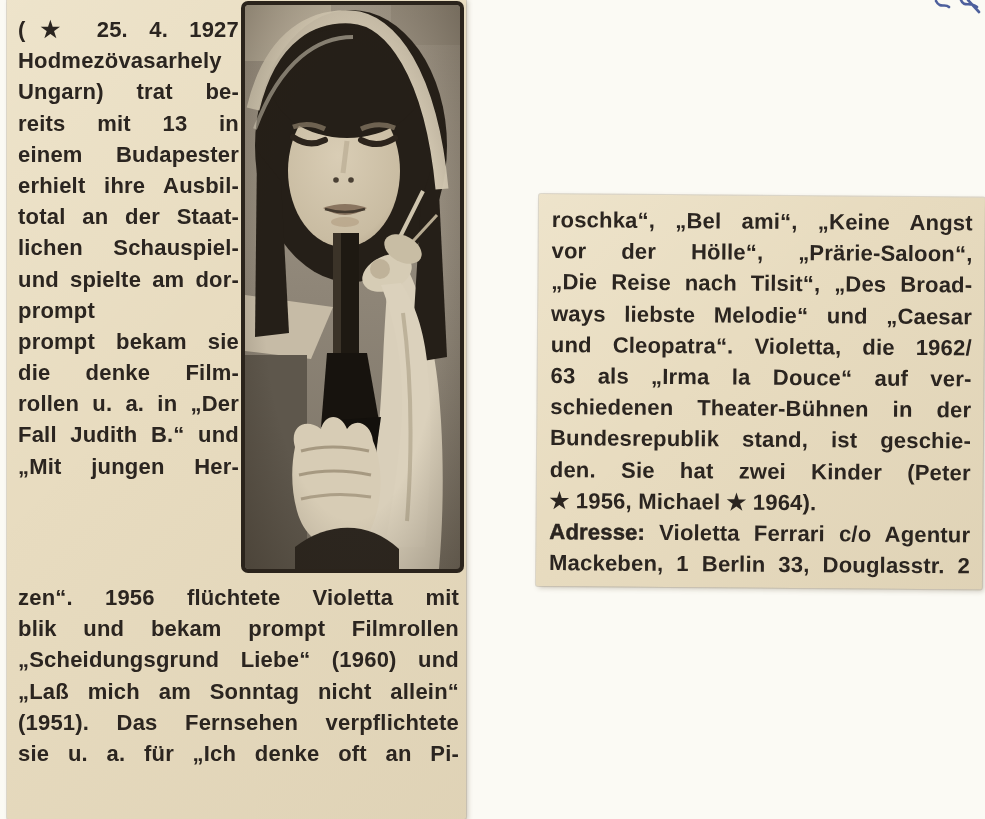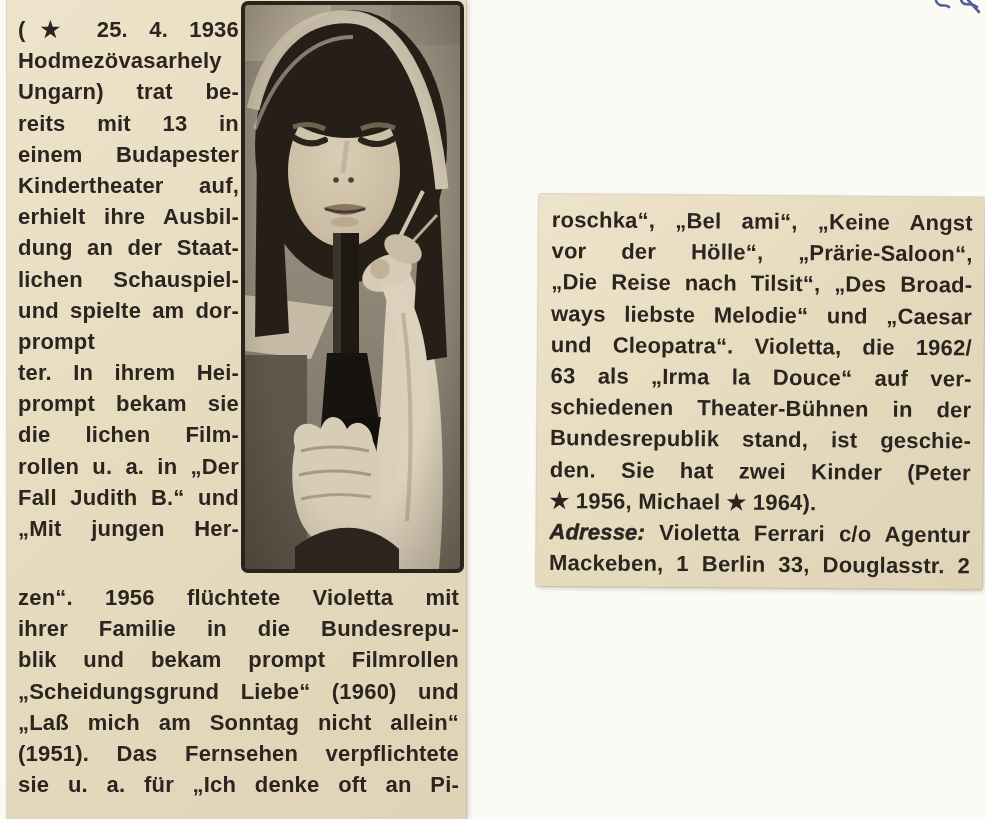--- a/index.html
+++ b/index.html
@@ -32,50 +32,48 @@
   .col-lines  { position:absolute; top:16px; left:11px; width:221px; }
   .full-lines { position:absolute; top:584px; left:11px; width:441px; }
 
   .photo { position:absolute; top:3px; left:234px; width:223px; height:572px; margin:0; }
   .photo svg { display:block; width:100%; height:100%; }
 
   .body-lines { position:absolute; top:10px; left:13px; width:421px; }
   .body-lines .line:last-child { text-align-last:left; }
   .addr1 { position:absolute; top:322px; left:13px; width:421px; }
   .addr2 { position:absolute; top:353px; left:13px; width:421px; }
-  .addr1 b { font-weight:700;font-style:italic; -webkit-text-stroke:.5px var(--ink,#2b2520); }
+  .addr1 b { font-weight:700; -webkit-text-stroke:.5px var(--ink,#2b2520); }
 
   .pen-mark { position:absolute; top:0; right:0; width:52px; height:22px; }
 </style>
 </head>
 <body>
 
 <div class="scan">
 
   <svg class="pen-mark" viewBox="0 0 52 22" aria-hidden="true">
     <path d="M3 1 C7 9 12 3 16 7 M28 0 C31 8 37 1 44 7 M35 0 L46 12" stroke="var(--pen-ink,#3b4f94)" stroke-width="2.6" fill="none" stroke-linecap="round" opacity=".9"></path>
   </svg>
 
   <section class="clip clip-left">
 
     <div class="col-lines">
-        <div class="line">(★ 25. 4. 1936</div>
+        <div class="line">(★ 25. 4. 1927</div>
         <div class="line">Hodmezövasarhely</div>
         <div class="line">Ungarn) trat be-</div>
         <div class="line">reits mit 13 in</div>
         <div class="line">einem Budapester</div>
-        <div class="line">Kindertheater auf,</div>
         <div class="line">erhielt ihre Ausbil-</div>
-        <div class="line">dung an der Staat-</div>
+        <div class="line">total an der Staat-</div>
         <div class="line">lichen Schauspiel-</div>
         <div class="line">und spielte am dor-</div>
         <div class="line">prompt Nationalthea-</div>
-        <div class="line">ter. In ihrem Hei-</div>
         <div class="line">prompt bekam sie</div>
-        <div class="line">die lichen Film-</div>
+        <div class="line">die denke Film-</div>
         <div class="line">rollen u. a. in „Der</div>
         <div class="line">Fall Judith B.“ und</div>
         <div class="line">„Mit jungen Her-</div>
       </div>
 
     <figure class="photo" aria-label="Black-and-white portrait of a woman with dark fringe and light headband, holding up a revolver tied with a ribbon bow">
       <svg viewBox="0 0 223 572" preserveAspectRatio="none">
         <defs>
           <clipPath id="ph">
               <rect x="4" y="4" width="215" height="564" rx="4"></rect>
@@ -154,21 +152,20 @@
 
           <path d="M54 546 C88 520 128 520 158 548 L158 568 L54 568 Z" fill="#2c261f"></path>
 
           <rect x="4" y="4" width="215" height="564" fill="url(#vig)"></rect>
         </g>
       </svg>
     </figure>
 
     <div class="full-lines">
         <div class="line">zen“. 1956 flüchtete Violetta mit</div>
-        <div class="line">ihrer Familie in die Bundesrepu-</div>
         <div class="line">blik und bekam prompt Filmrollen</div>
         <div class="line">„Scheidungsgrund Liebe“ (1960) und</div>
         <div class="line">„Laß mich am Sonntag nicht allein“</div>
         <div class="line">(1951). Das Fernsehen verpflichtete</div>
         <div class="line">sie u. a. für „Ich denke oft an Pi-</div>
       </div>
   </section>
 
   <section class="clip clip-right">
     <div class="body-lines">

